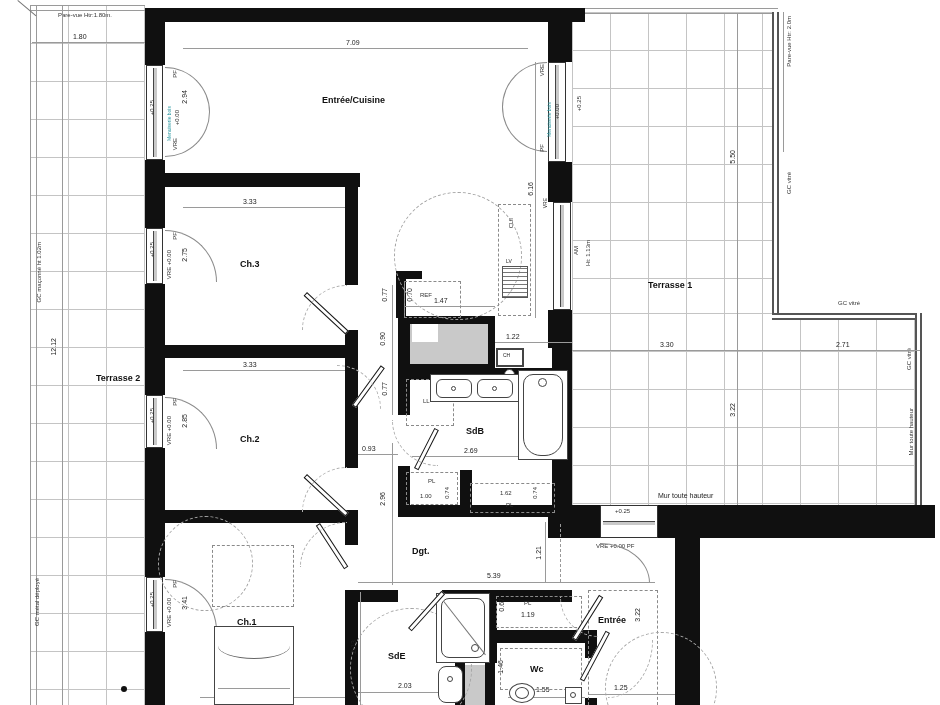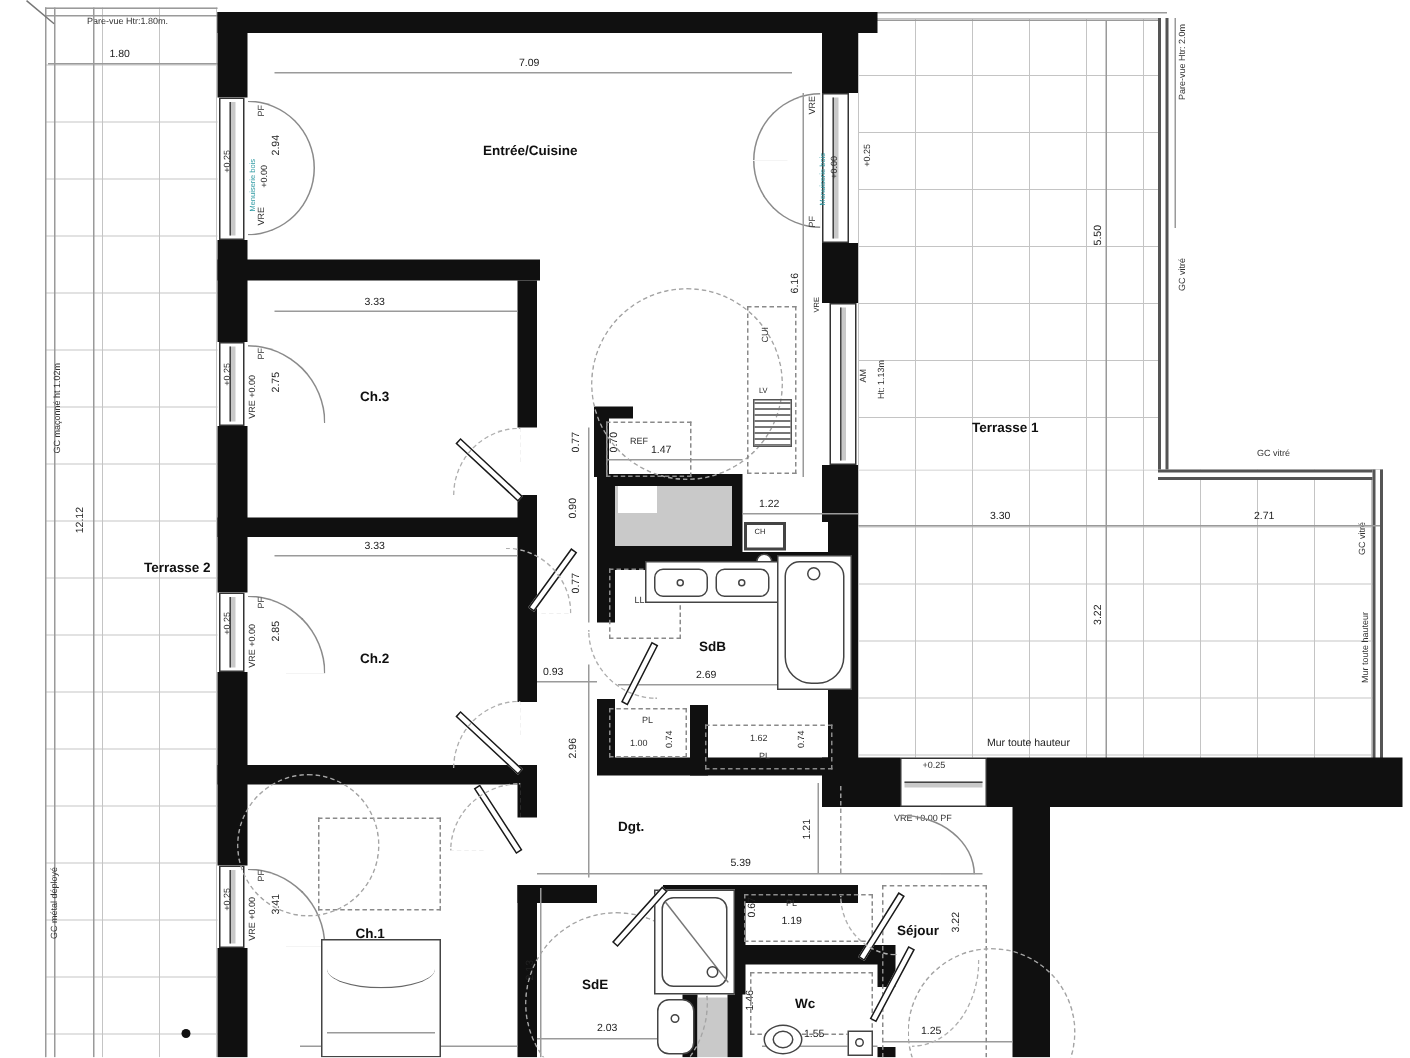--- a/index.html
+++ b/index.html
@@ -181,21 +181,21 @@
   <span class="lbl tiny v" style="left:573px;top:246px;">AM</span>
   <span class="lbl tiny v" style="left:585px;top:240px;">Ht: 1.13m</span>
 
   <span class="lbl room" style="left:322px;top:96px;">Entrée/Cuisine</span>
   <span class="lbl room" style="left:240px;top:260px;">Ch.3</span>
   <span class="lbl room" style="left:240px;top:435px;">Ch.2</span>
   <span class="lbl room" style="left:237px;top:618px;">Ch.1</span>
   <span class="lbl room" style="left:466px;top:427px;">SdB</span>
   <span class="lbl room" style="left:388px;top:652px;">SdE</span>
   <span class="lbl room" style="left:530px;top:665px;">Wc</span>
-  <span class="lbl room" style="left:598px;top:616px;">Séjour</span>
+  <span class="lbl room" style="left:598px;top:616px;">Entrée</span>
   <span class="lbl room" style="left:412px;top:547px;">Dgt.</span>
 
   <div class="ln" style="left:183px;top:48px;width:345px;height:1px;"></div>
   <span class="lbl" style="left:346px;top:39px;">7.09</span>
   <div class="ln" style="left:535px;top:62px;width:1px;height:256px;"></div>
   <span class="lbl v" style="left:527px;top:182px;">6.16</span>
   <div class="ln" style="left:183px;top:207px;width:162px;height:1px;"></div>
   <span class="lbl" style="left:243px;top:198px;">3.33</span>
   <div class="ln" style="left:183px;top:370px;width:162px;height:1px;"></div>
   <span class="lbl" style="left:243px;top:361px;">3.33</span>

